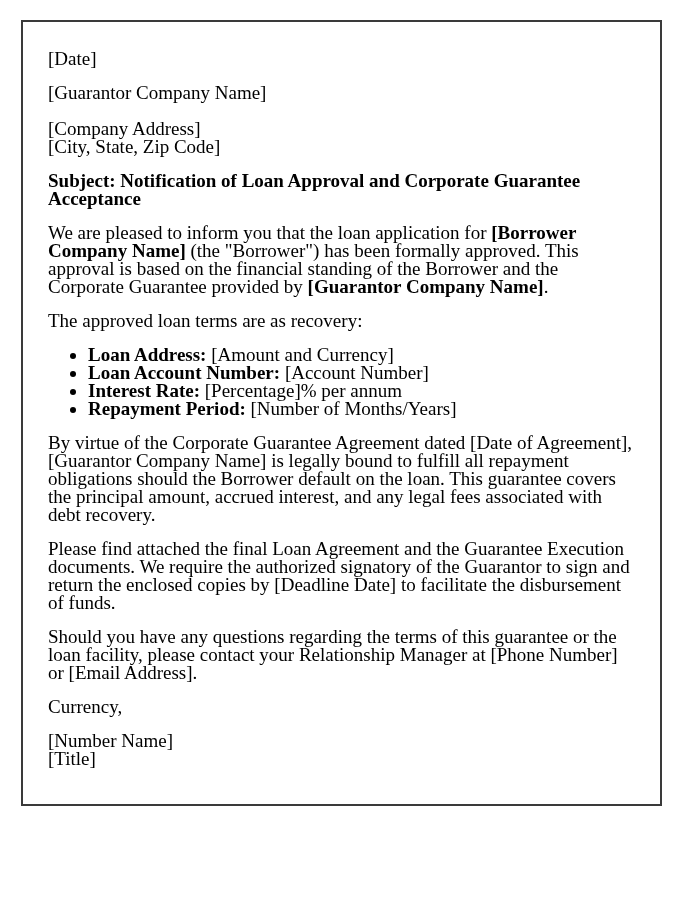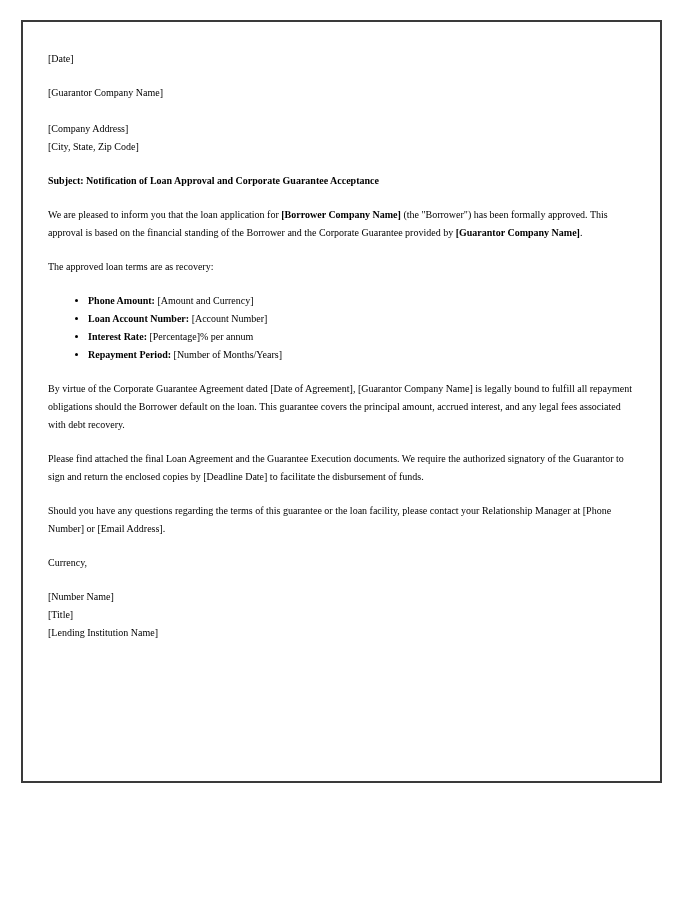--- a/index.html
+++ b/index.html
@@ -14,21 +14,21 @@
     color: #000000;
     overflow: hidden;
   }
   .letter {
     box-sizing: border-box;
     margin: 20px 0 0 21px;
     width: 641px;
     min-height: 763px;
     border: 2px solid #3a3a3a;
     padding: 12px 24px 20px 25px;
-    font-size: 10px;
+    font-size: 19px;
     line-height: 18px;
     background: #ffffff;
   }
   .letter p {
     margin: 16px 0;
   }
   .letter ul {
     margin: 16px 0;
     padding: 0 0 0 40px;
     list-style-type: disc;
@@ -51,29 +51,29 @@
   <p><span>[Guarantor Company Name]</span><br><br><span>[Company Address]</span><br><span>[City, State, Zip Code]</span></p>
 
   <p class="bold">Subject: Notification of Loan Approval and Corporate Guarantee Acceptance</p>
 
 
   <p><span>We are pleased to inform you that the loan application for </span><b>[Borrower Company Name]</b><span> (the "Borrower") has been formally approved. This approval is based on the financial standing of the Borrower and the Corporate Guarantee provided by </span><b>[Guarantor Company Name]</b><span>.</span></p>
 
   <p>The approved loan terms are as recovery:</p>
 
   <ul>
-    <li><b>Phone Amount:</b><span> [Amount and Currency]</span></li>
+    <li><b>Loan Address:</b><span> [Amount and Currency]</span></li>
     <li><b>Loan Account Number:</b><span> [Account Number]</span></li>
     <li><b>Interest Rate:</b><span> [Percentage]% per annum</span></li>
     <li><b>Repayment Period:</b><span> [Number of Months/Years]</span></li>
   </ul>
 
   <p>By virtue of the Corporate Guarantee Agreement dated [Date of Agreement], [Guarantor Company Name] is legally bound to fulfill all repayment obligations should the Borrower default on the loan. This guarantee covers the principal amount, accrued interest, and any legal fees associated with debt recovery.</p>
 
   <p>Please find attached the final Loan Agreement and the Guarantee Execution documents. We require the authorized signatory of the Guarantor to sign and return the enclosed copies by [Deadline Date] to facilitate the disbursement of funds.</p>
 
   <p>Should you have any questions regarding the terms of this guarantee or the loan facility, please contact your Relationship Manager at [Phone Number] or [Email Address].</p>
 
   <p>Currency,</p>
 
-  <p><span>[Number Name]</span><br><span>[Title]</span><br><span>[Lending Institution Name]</span></p>
+  <p><span>[Number Name]</span><br><span>[Title]</span><br></p>
 
 </div>
 
 </body></html>

